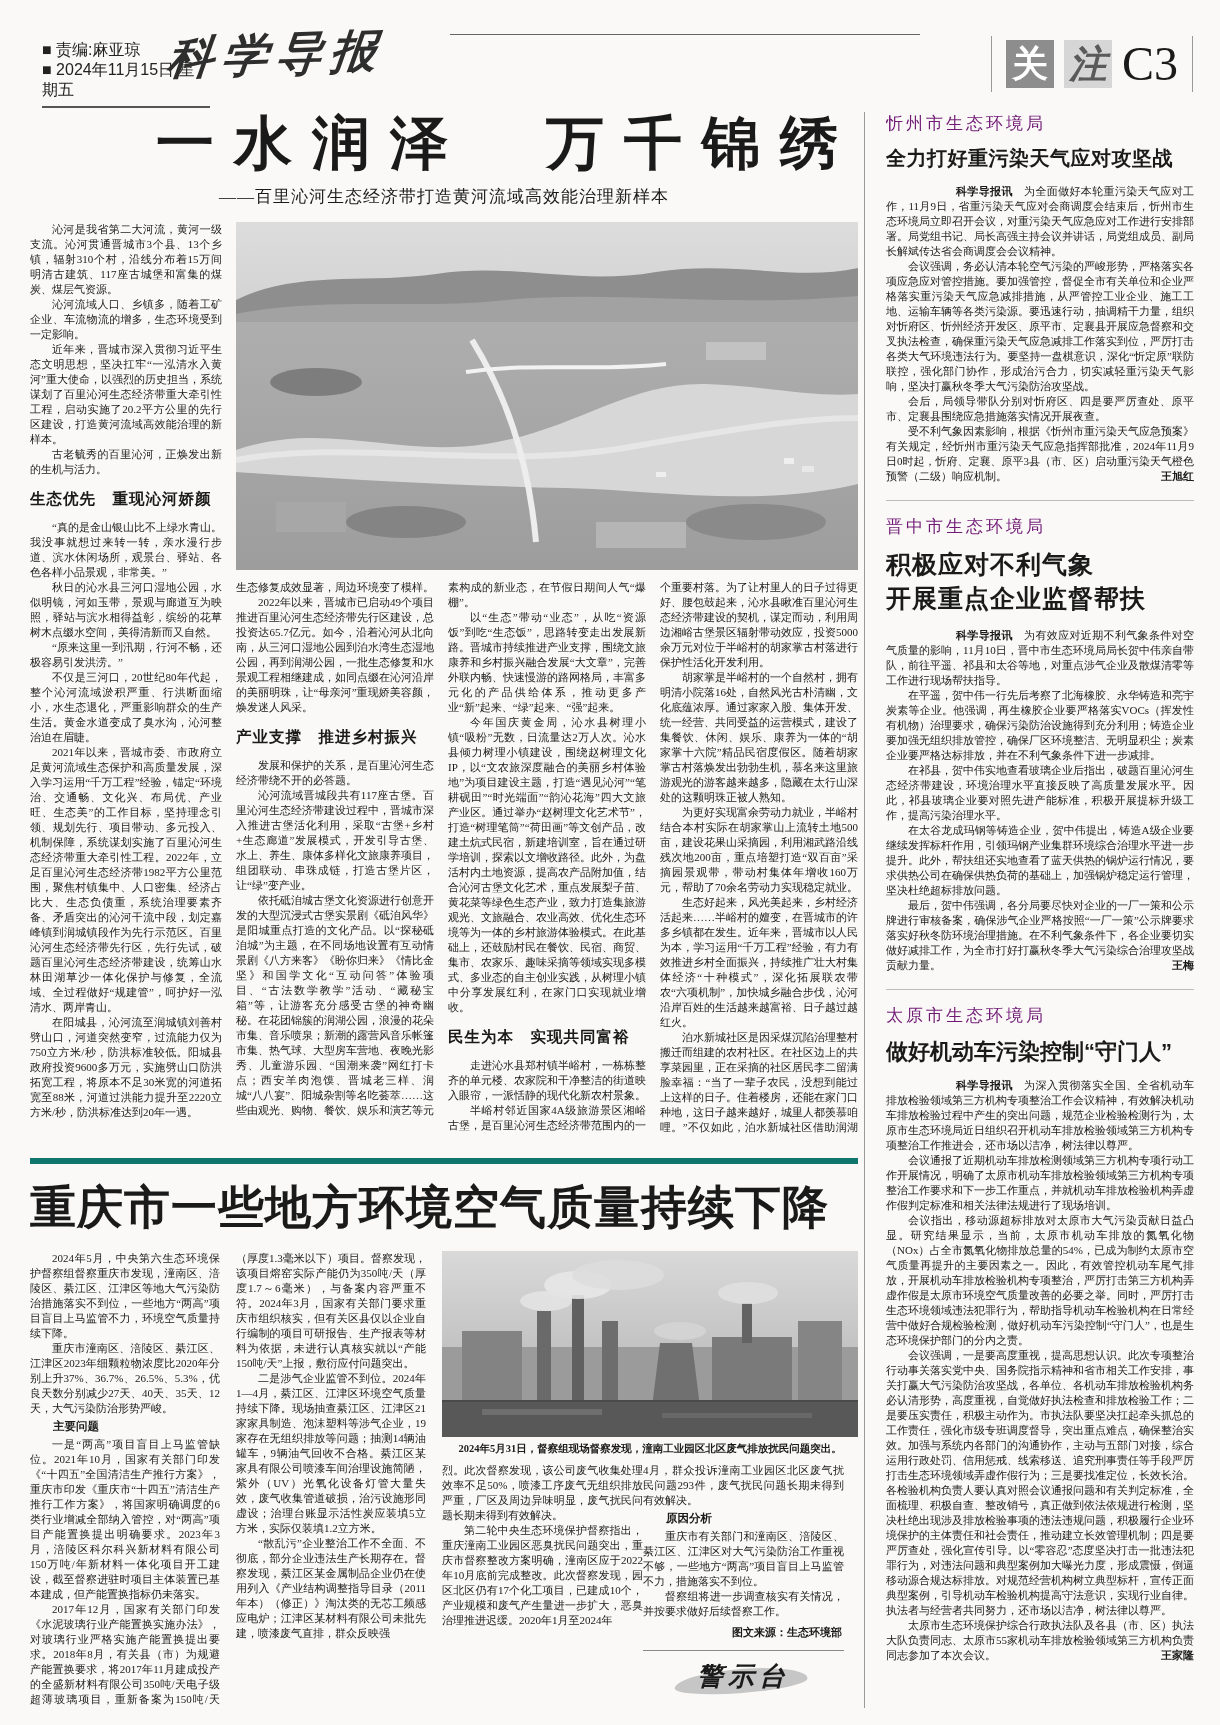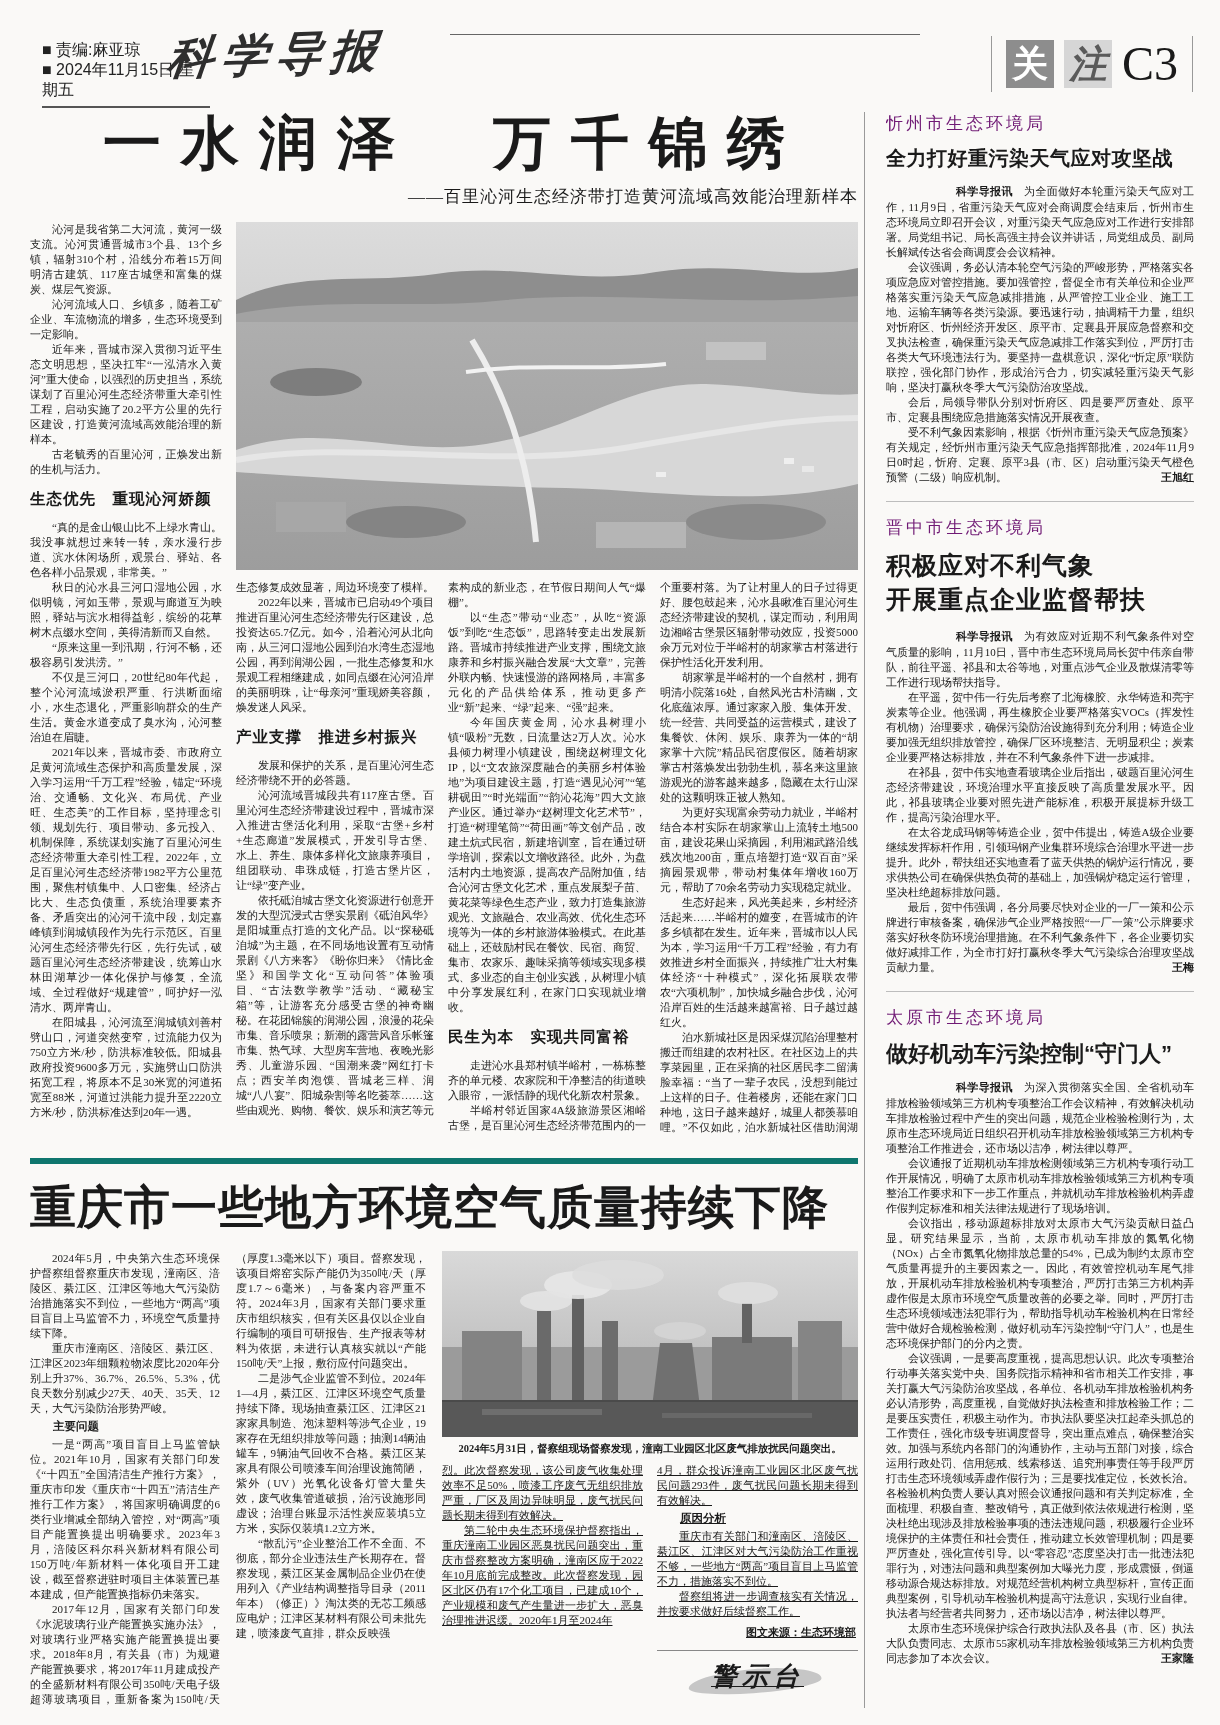--- a/index.html
+++ b/index.html
@@ -21,47 +21,47 @@
   .plate-box1{width:48px;height:48px;background:#8d8d8d;color:#fff;font-weight:bold;font-size:36px;
               display:flex;align-items:center;justify-content:center;}
   .plate-box2{width:48px;height:48px;background:#d6d6d6;color:#5a5a5a;font-weight:bold;font-style:italic;
               font-size:38px;display:flex;align-items:center;justify-content:center;
               font-family:"Liberation Serif",serif;}
   .plate-pageno{font-family:"Liberation Serif",serif;font-weight:normal;font-size:48px;line-height:1;}
 
   
   .main-wrap{position:absolute;left:30px;top:106px;width:828px;}
   .lead-headline{font-family:"Liberation Sans","DejaVu Sans",sans-serif;font-weight:bold;
-                 font-size:58px;letter-spacing:20px;text-align:center;margin:4px 0 0 20px;line-height:1.15;}
-  .lead-deck{text-align:right;font-size:17px;margin:8px 0 0;letter-spacing:1px;}
+                 font-size:58px;letter-spacing:20px;text-align:right;margin:4px 0 0 20px;line-height:1.15;}
+  .lead-deck{text-align:center;font-size:17px;margin:8px 0 0;letter-spacing:1px;}
   .lead-body{display:flex;gap:14px;margin-top:14px;height:920px;}
   .col-first{width:192px;height:920px;overflow:hidden;}
   .main-rest{width:622px;}
   .main-photo-fig{margin:0 0 10px;width:622px;height:348px;}
   .three-col{height:558px;overflow:hidden;column-count:3;column-gap:14px;column-fill:auto;}
 
   .para{font-size:11px;line-height:15px;text-align:justify;text-indent:2em;margin:0;}
   .no-indent{text-indent:0;}
   .subhead{font-family:"Liberation Sans","DejaVu Sans",sans-serif;font-weight:bold;font-size:15.5px;
            margin:12px 0 10px;text-indent:0;letter-spacing:1px;}
   .inline-head{font-family:"Liberation Sans","DejaVu Sans",sans-serif;font-weight:bold;font-size:11.5px;
                margin:3px 0;text-indent:2em;line-height:15px;}
-  strong[data-name="lead-label"]{font-family:Liberation Mono, monospace;padding-left:48px;}
+  strong[data-name="lead-label"]{font-family:Liberation Serif, serif;padding-left:48px;}
   .byline{float:right;font-weight:bold;font-family:"Liberation Sans","DejaVu Sans",sans-serif;padding-left:8px;}
 
   
   .bottom-article{margin-top:16px;border-top:6px solid #0f766e;padding-top:6px;width:828px;}
   .bottom-headline{font-size:46px;font-weight:bold;letter-spacing:1px;margin:8px 0 14px;line-height:1.3;
                    font-family:"Liberation Serif",serif;}
   .bottom-body{display:flex;gap:16px;height:462px;}
   .bottom-left{width:396px;height:462px;overflow:hidden;column-count:2;column-gap:16px;column-fill:auto;}
   .bottom-right{width:416px;}
   .bottom-photo-fig{margin:0;width:416px;height:186px;}
   .caption{font-size:10.5px;font-weight:bold;text-align:center;margin:5px 0 8px;line-height:13px;}
-  .bottom-right-cols{display:flex;gap:14px;height:248px;overflow:hidden;text-decoration:underline;}
+  .bottom-right-cols{display:flex;height:248px;overflow:hidden;}
   .b-col{width:201px;height:248px;overflow:hidden;}
   .source-line{font-size:11px;font-weight:bold;text-align:right;margin:6px 2px 0 0;text-indent:0;line-height:15px;}
   .jst{margin-top:10px;}
   .jst-rule{border-top:1px solid #888;margin:6px 0 8px;}
   .jst-mark{position:relative;text-align:center;height:44px;}
   .jst-swoosh{position:absolute;left:16%;top:10px;width:66%;height:24px;background:#c6c6c6;
               border-radius:50%/60% 60% 40% 40%;transform:rotate(-4deg) skewX(-14deg);}
   .jst-text{position:relative;font-size:26px;font-weight:bold;font-style:italic;letter-spacing:5px;
             font-family:"Liberation Serif",serif;}
 

